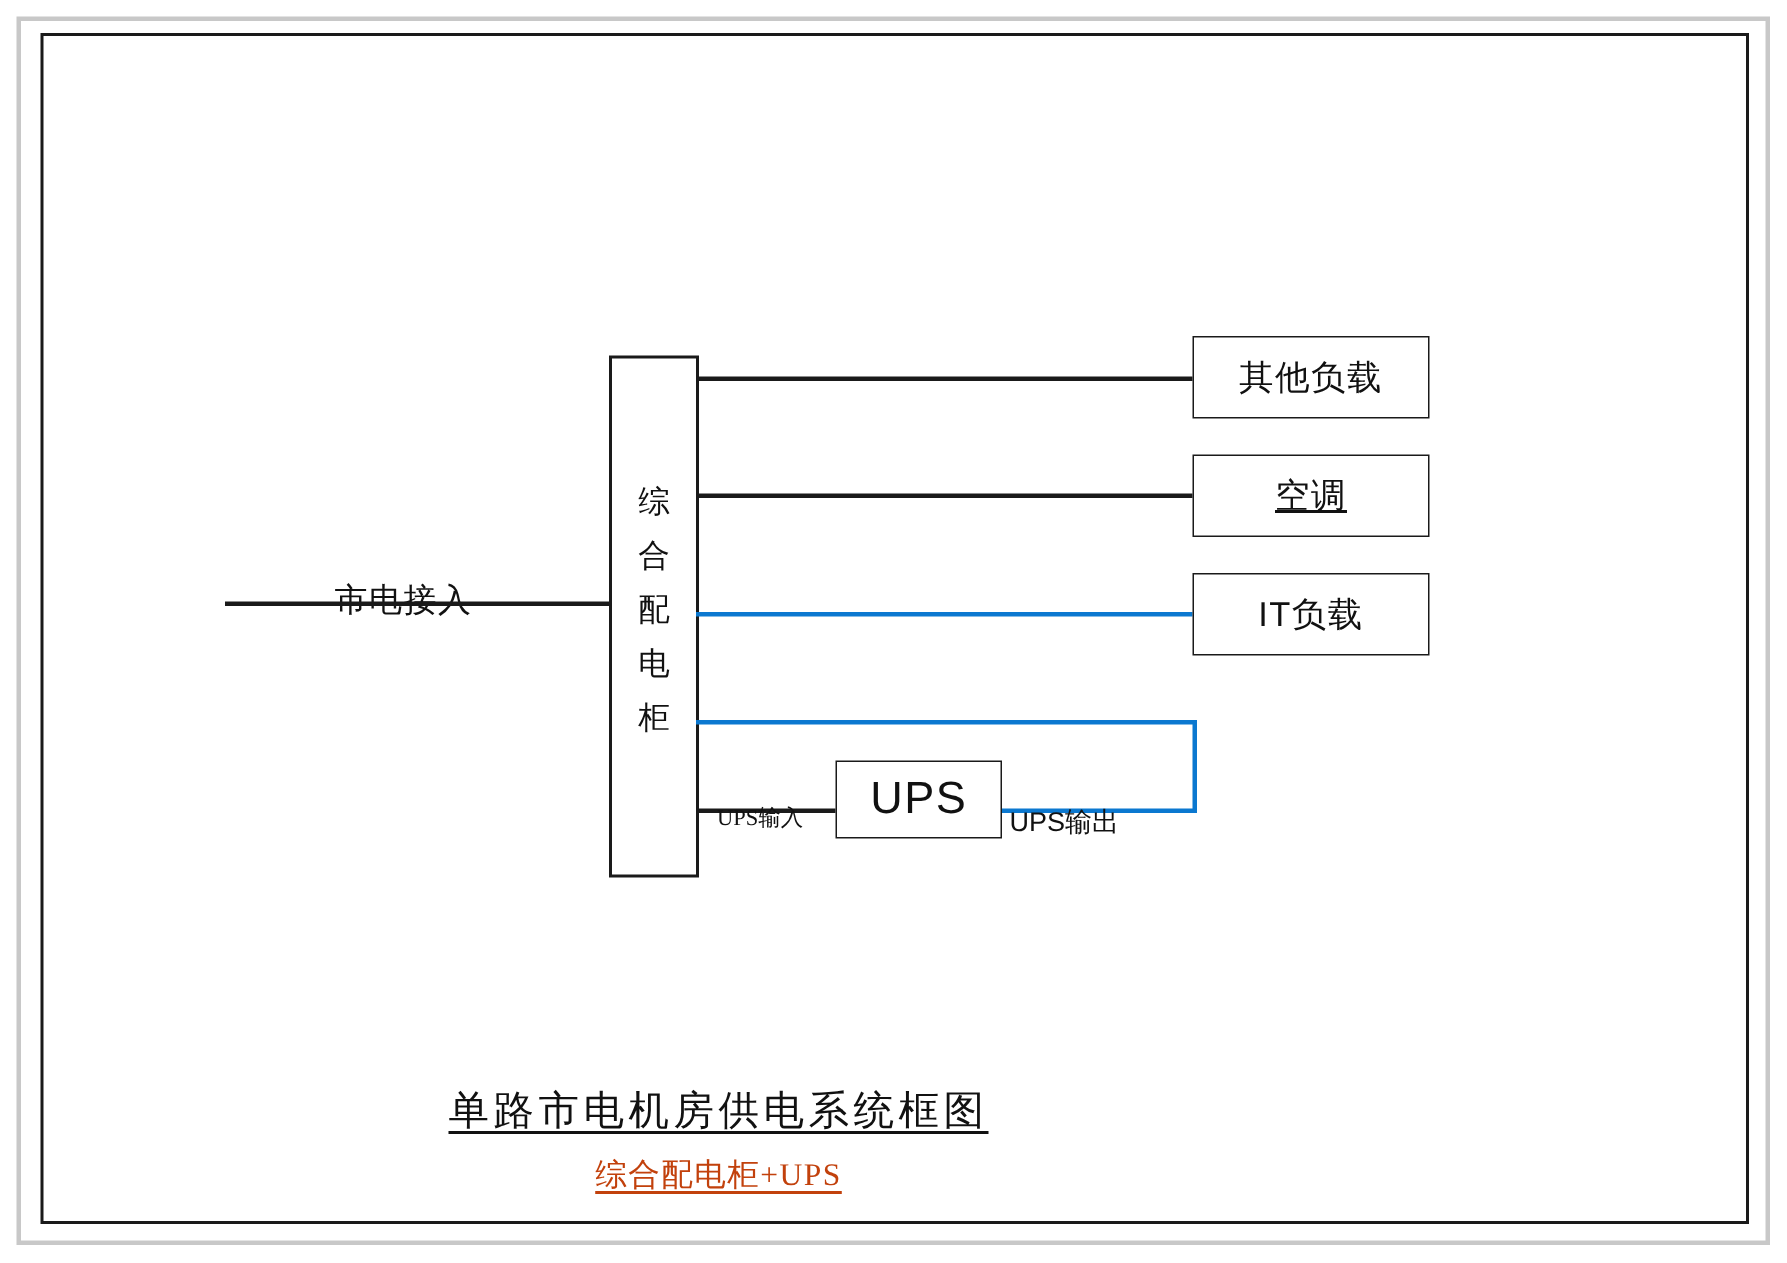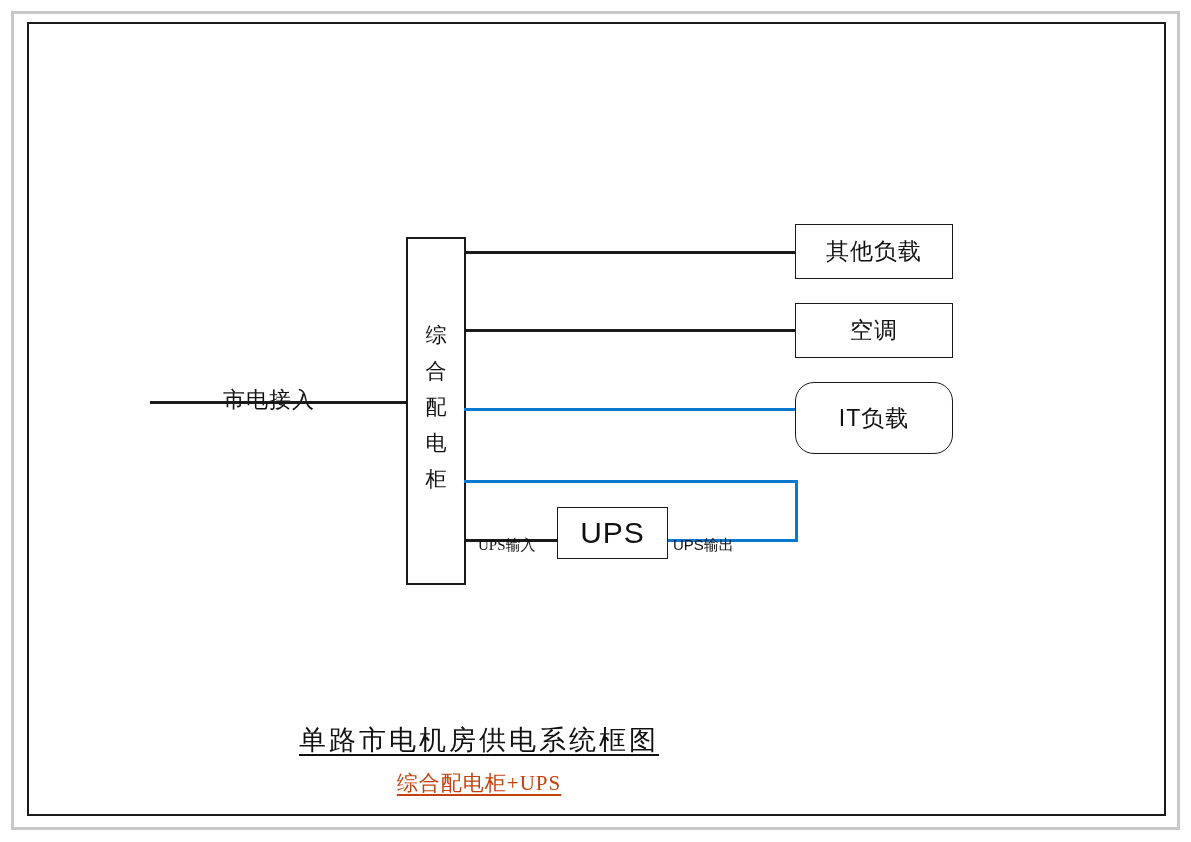--- a/index.html
+++ b/index.html
@@ -55,22 +55,22 @@
     display: flex;
     align-items: center;
     justify-content: center;
     color: #111111;
   }
   .load-box {
     font-size: 23px;
     letter-spacing: 1px;
   }
   .box-other-load { left: 795px; top: 224px; width: 158px; height: 55px; }
-  .box-aircon     { left: 795px; top: 303px; width: 158px; height: 55px; }
-  .box-it-load    { left: 795px; top: 382px; width: 158px; height: 72px; border-radius: 19px; }
+  .box-aircon     { left: 795px; top: 303px; width: 158px; height: 55px; text-decoration: underline; }
+  .box-it-load    { left: 795px; top: 382px; width: 158px; height: 55px; }
 
   .box-ups {
     left: 557px;
     top: 507px;
     width: 111px;
     height: 52px;
     font-size: 30px;
     letter-spacing: 1px;
   }
 
@@ -119,21 +119,21 @@
   }
   .label-ups-in {
     left: 478px;
     top: 518px;
     font-size: 15px;
     font-family: Liberation Serif, serif;
   }
   .label-ups-out {
     left: 673px;
     top: 518px;
-    font-size: 15px;
+    font-size: 18px;
   }
 
   
   .title-wrap {
     position: absolute;
     left: 0;
     top: 722px;
     width: 958px;
     text-align: center;
   }

